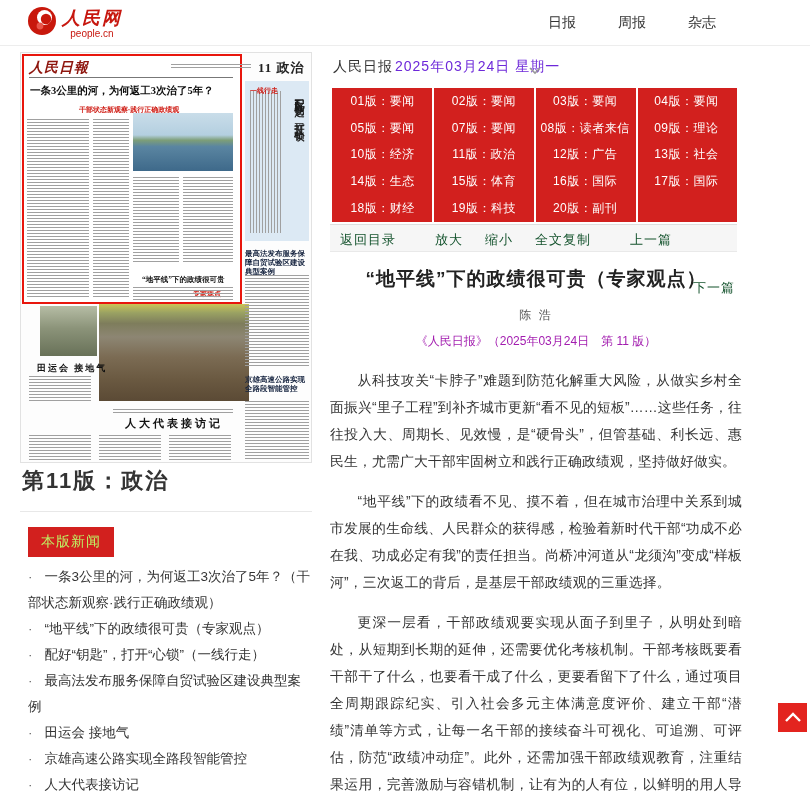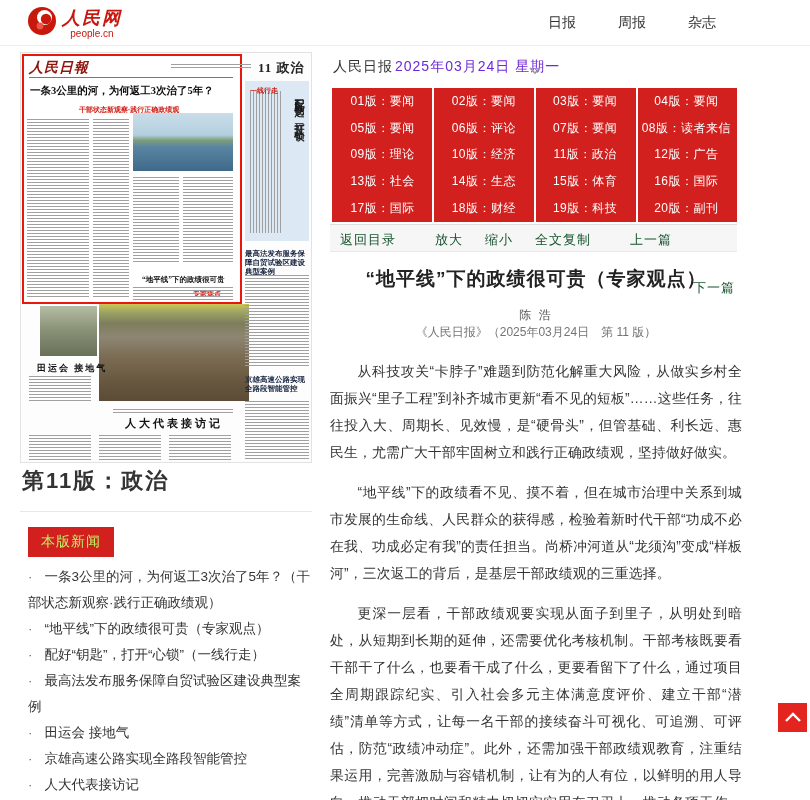--- a/index.html
+++ b/index.html
@@ -66,21 +66,21 @@
   .page-cell { display:flex; align-items:center; justify-content:center; color:#fff; font-size:12px; letter-spacing:0.5px; cursor:pointer; }
   .grid-sep { position:absolute; top:0; width:2px; height:134px; background:#fff; }
 
   .toolbar { position:absolute; left:330px; top:224px; width:407px; height:28px; background:#f6f6f6;
     border-top:1px solid #dedede; border-bottom:1px solid #e9e9e9; }
   .tb-item { position:absolute; top:6px; font-size:13px; color:#14532d; cursor:pointer; letter-spacing:1px; }
 
   .article { position:absolute; left:330px; top:266px; width:412px; }
   .a-title { text-align:center; font-size:19px; font-weight:bold; color:#222; letter-spacing:1px; }
   .a-author { text-align:center; font-size:12px; color:#555; margin-top:15px; letter-spacing:2px; }
-  .a-source { text-align:center; font-size:12px; color:#737373; }
+  .a-source { text-align:center; font-size:12px; color:#a21caf; margin-top:9px; }
   .a-body { margin-top:17px; font-size:13.8px; line-height:27px; color:#333; text-align:justify; letter-spacing:0.2px; }
   .a-body p { text-indent:2em; margin-bottom:13px; }
 
   .back-top { position:absolute; left:778px; top:703px; width:29px; height:29px; display:flex;
     align-items:center; justify-content:center; cursor:pointer; }
 </style>
 </head>
 <body>
 
 <div class="header">
@@ -170,21 +170,20 @@
       <polyline points="2,2 7,7 12,2" fill="none" stroke="#999" stroke-width="1.6"></polyline>
     </svg>
 </div>
 
 <div class="page-grid" id="page-grid" style="background: rgb(210, 32, 30);">
   <div class="page-cell">01版：要闻</div>
   <div class="page-cell">02版：要闻</div>
   <div class="page-cell">03版：要闻</div>
   <div class="page-cell">04版：要闻</div>
   <div class="page-cell">05版：要闻</div>
-  <div class="page-cell">06版：评论</div>
   <div class="page-cell">07版：要闻</div>
   <div class="page-cell">08版：读者来信</div>
   <div class="page-cell">09版：理论</div>
   <div class="page-cell">10版：经济</div>
   <div class="page-cell">11版：政治</div>
   <div class="page-cell">12版：广告</div>
   <div class="page-cell">13版：社会</div>
   <div class="page-cell">14版：生态</div>
   <div class="page-cell">15版：体育</div>
   <div class="page-cell">16版：国际</div>

